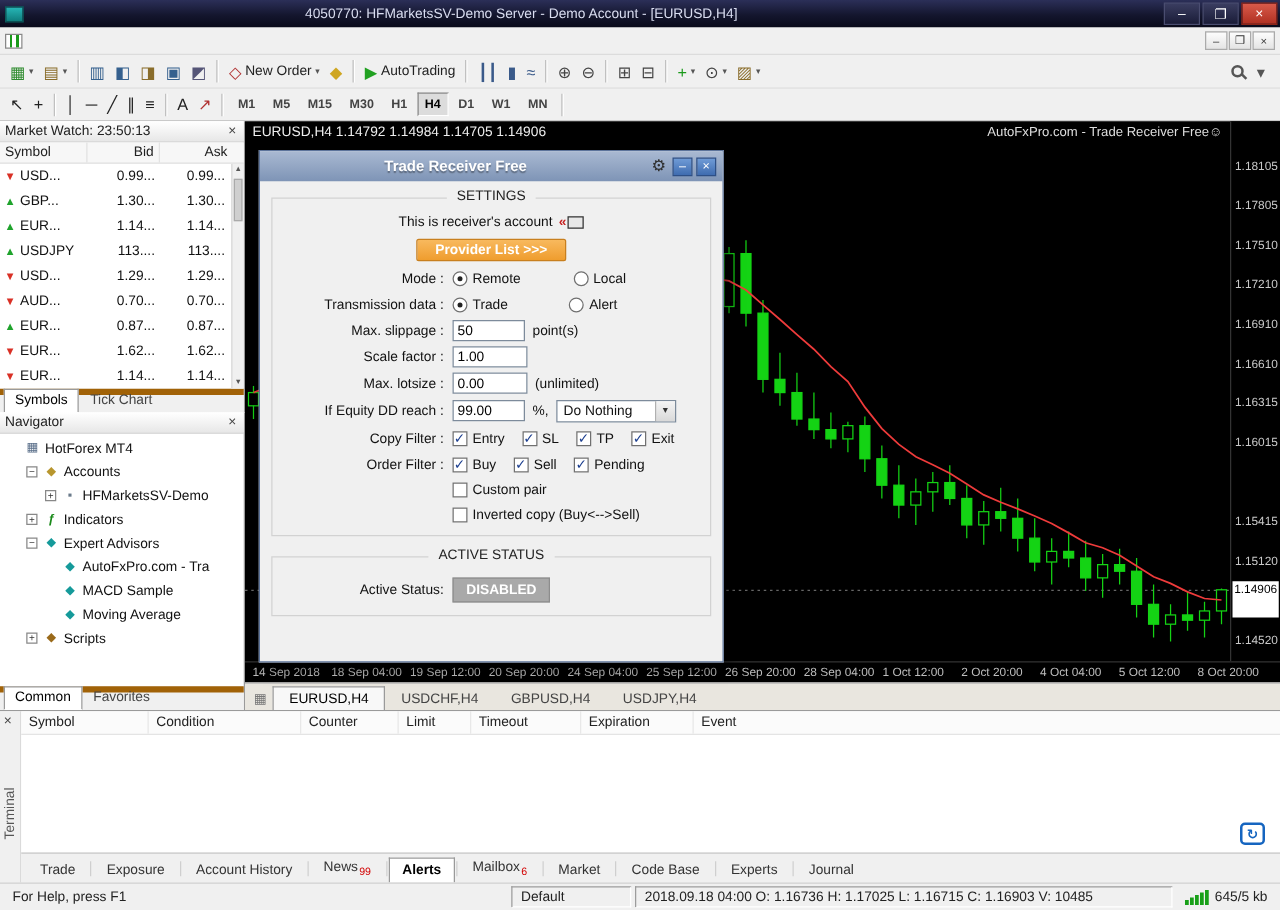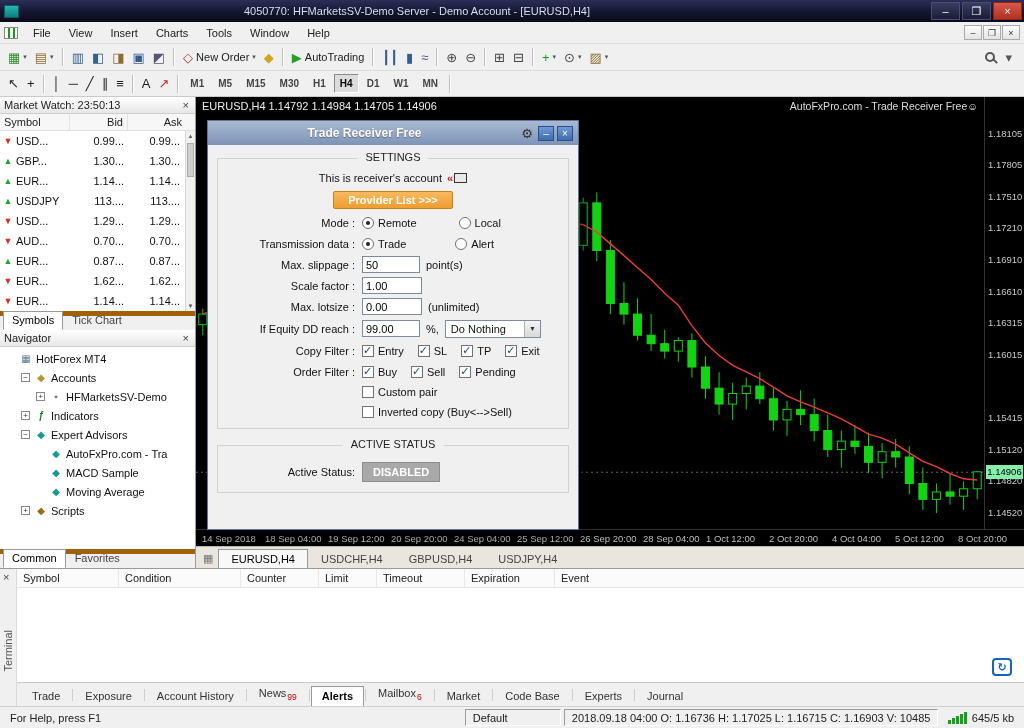--- a/index.html
+++ b/index.html
@@ -72,21 +72,21 @@
   .exp-spacer { width:13px; flex:0 0 auto; }
   .nav-ico { width:14px; text-align:center; margin-right:3px; font-size:10px; flex:0 0 auto; }
 
   
   .chart-col { position:absolute; left:196px; top:97px; width:828px; height:449px; background:#000; }
   .plot { position:absolute; left:0; top:0; width:788px; height:432px; }
   .chart-info { position:absolute; left:6px; top:3px; color:#eee; font-size:11px; z-index:3; }
   .ea-label { position:absolute; right:46px; top:3px; color:#ddd; font-size:10.5px; z-index:3; }
   .price-axis { position:absolute; right:0; top:0; width:40px; height:432px; background:#000; border-left:1px solid #333; }
   .price-label { position:absolute; left:3px; color:#c8c8c8; font-size:9.5px; }
-  .price-tag { position:absolute; left:1px; right:1px; height:14px; background:#86efac; color:#000; font-size:9.5px; text-align:center; line-height:13px; }
+  .price-tag { position:absolute; left:1px; right:1px; height:29px; background:#ffffff; color:#000; font-size:9.5px; text-align:center; line-height:13px; }
   .time-axis { position:absolute; left:0; bottom:0; width:828px; height:17px; background:#000; border-top:1px solid #333; }
   .time-label { position:absolute; top:3px; color:#bdbdbd; font-size:9.5px; white-space:nowrap; }
 
   
   .chart-tabs { position:absolute; left:196px; top:546px; width:828px; height:22px; background:#e9e6df;
     border-top:1px solid #b8b8b8; display:flex; align-items:flex-end; padding:0 2px; }
   .chart-tabs .book { font-size:11px; color:#777; padding:0 5px 3px; }
   .ctab { padding:3px 12px; color:#444; border:1px solid transparent; border-bottom:none; font-size:11px; }
   .ctab.active { background:#f8f8f8; border-color:#9a9a9a; color:#000; }
 
@@ -158,29 +158,20 @@
     <span class="title-text">4050770: HFMarketsSV-Demo Server - Demo Account - [EURUSD,H4]</span>
     <span class="win-btns" id="win-btns">
         <span class="win-btn">–</span>
         <span class="win-btn">❐</span>
         <span class="win-btn close">×</span>
       </span>
   </div>
 
   <div class="menubar">
     <span class="child-icon"></span>
-    <span id="menu-items" style="display:flex">
-        <span class="menu-item">File</span>
-        <span class="menu-item">View</span>
-        <span class="menu-item">Insert</span>
-        <span class="menu-item">Charts</span>
-        <span class="menu-item">Tools</span>
-        <span class="menu-item">Window</span>
-        <span class="menu-item">Help</span>
-      </span>
     <span class="mdi-btns" id="mdi-btns">
         <span class="mdi-btn">–</span>
         <span class="mdi-btn">❐</span>
         <span class="mdi-btn">×</span>
       </span>
   </div>
 
   <div class="toolbar" id="toolbar-main">
     <span id="tb-main-items" style="display:flex;align-items:center">
         <span class="tb-btn">
@@ -780,21 +771,21 @@
         <span class="ttab-sep"></span>
         <span class="ttab"><span>Experts</span></span>
         <span class="ttab-sep"></span>
         <span class="ttab"><span>Journal</span></span>
       </div>
   </div>
 
   <div class="statusbar">
     <span class="sb-seg sb-help">For Help, press F1</span>
     <span class="sb-seg" style="width:96px">Default</span>
-    <span class="sb-seg" style="width:374px">2018.09.18 04:00   O: 1.16736   H: 1.17025   L: 1.16715   C: 1.16903   V: 10485</span>
+    <span class="sb-seg" style="width:430px">2018.09.18 04:00   O: 1.16736   H: 1.17025   L: 1.16715   C: 1.16903   V: 10485</span>
     <span class="sb-seg" style="border:none">
       <span class="sb-bars">
           <i style="height:4px"></i>
           <i style="height:6px"></i>
           <i style="height:8px"></i>
           <i style="height:10px"></i>
           <i style="height:12px"></i>
         </span>
       <span>645/5 kb</span>
     </span>

